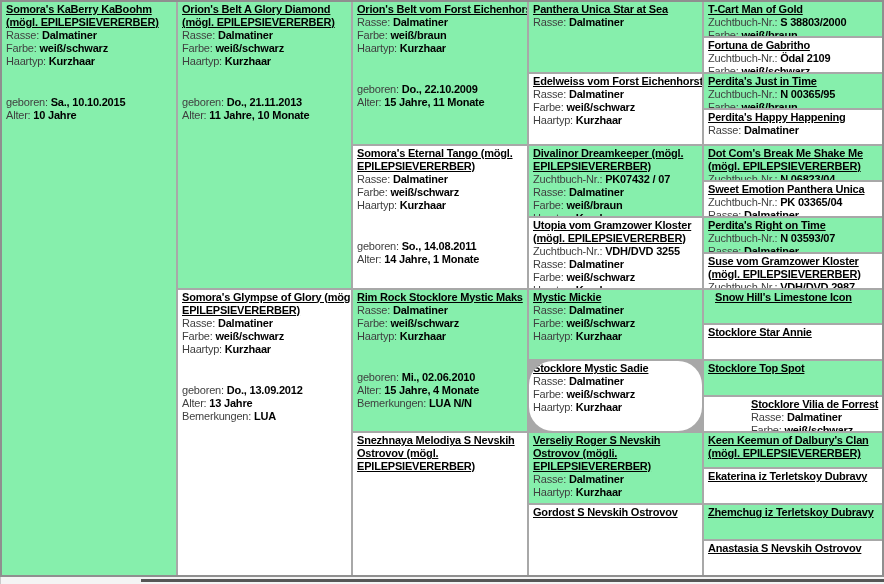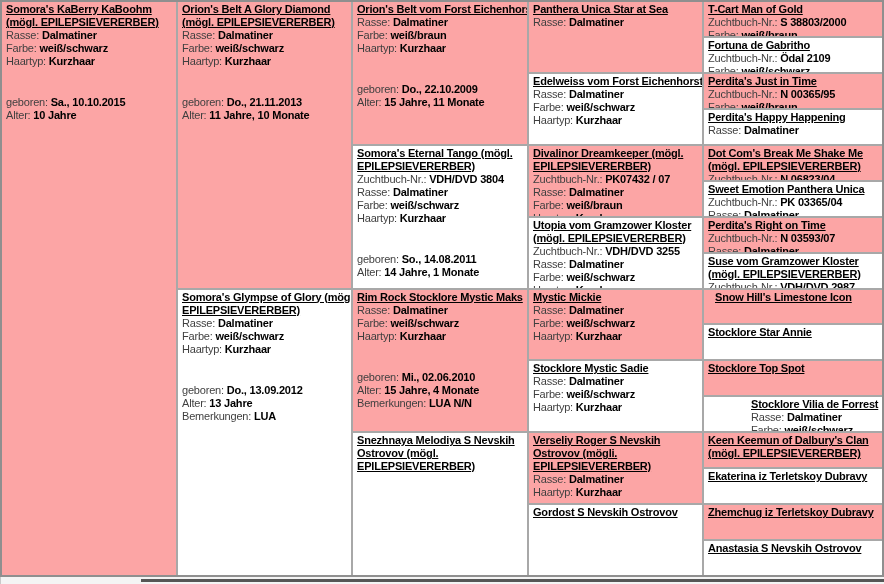--- a/index.html
+++ b/index.html
@@ -11,21 +11,21 @@
     box-sizing:border-box;
     width:884px; height:577px;
     border:2px solid #8f8f8f;
     background:#a8a8a8;           
     display:grid;
     grid-template-columns:174px 173px 174px 173px 1fr;
     grid-template-rows:repeat(16, 1fr);
     gap:2px;
   }
   .cell {
-    background:#fca5a5;
+    background:#86efac;
     overflow:hidden;
     padding:1px 3px 0 4px;
     font-size:11px;
     line-height:13px;
     letter-spacing:-0.2px;
     color:#000;
   }
   .cell.shaded { background:#ffffff; }
   .title-line {
     font-weight:bold;
@@ -91,21 +91,20 @@
       <div class="field"><span class="lbl">Rasse:</span> <span class="val">Dalmatiner</span></div>
       <div class="field"><span class="lbl">Farbe:</span> <span class="val">weiß/braun</span></div>
       <div class="field"><span class="lbl">Haartyp:</span> <span class="val">Kurzhaar</span></div>
       <div class="spacer"></div>
       <div class="field"><span class="lbl">geboren:</span> <span class="val">Do., 22.10.2009</span></div>
       <div class="field"><span class="lbl">Alter:</span> <span class="val">15 Jahre, 11 Monate</span></div>
     </div>
     <div class="cell shaded" style="grid-area: 5 / 3 / span 4;">
       <div class="title-line">Somora's Eternal Tango (mögl.</div>
       <div class="title-line">EPILEPSIEVERERBER)</div>
-      <div class="field"><span class="lbl">Zuchtbuch-Nr.:</span> <span class="val">VDH/DVD 3804</span></div>
       <div class="field"><span class="lbl">Rasse:</span> <span class="val">Dalmatiner</span></div>
       <div class="field"><span class="lbl">Farbe:</span> <span class="val">weiß/schwarz</span></div>
       <div class="field"><span class="lbl">Haartyp:</span> <span class="val">Kurzhaar</span></div>
       <div class="spacer"></div>
       <div class="field"><span class="lbl">geboren:</span> <span class="val">So., 14.08.2011</span></div>
       <div class="field"><span class="lbl">Alter:</span> <span class="val">14 Jahre, 1 Monate</span></div>
     </div>
     <div class="cell" style="grid-area: 9 / 3 / span 4;">
       <div class="title-line">Rim Rock Stocklore Mystic Maks</div>
       <div class="field"><span class="lbl">Rasse:</span> <span class="val">Dalmatiner</span></div>
@@ -146,21 +145,21 @@
       <div class="field"><span class="lbl">Rasse:</span> <span class="val">Dalmatiner</span></div>
       <div class="field"><span class="lbl">Farbe:</span> <span class="val">weiß/schwarz</span></div>
       <div class="field"><span class="lbl">Haartyp:</span> <span class="val">Kurzhaar</span></div>
     </div>
     <div class="cell" style="grid-area: 9 / 4 / span 2;">
       <div class="title-line">Mystic Mickie</div>
       <div class="field"><span class="lbl">Rasse:</span> <span class="val">Dalmatiner</span></div>
       <div class="field"><span class="lbl">Farbe:</span> <span class="val">weiß/schwarz</span></div>
       <div class="field"><span class="lbl">Haartyp:</span> <span class="val">Kurzhaar</span></div>
     </div>
-    <div class="cell shaded" style="grid-area: 11 / 4 / span 2;">
+    <div class="cell shaded" style="grid-area: 11 / 4 / span 2; border-radius: 24px;">
       <div class="title-line">Stocklore Mystic Sadie</div>
       <div class="field"><span class="lbl">Rasse:</span> <span class="val">Dalmatiner</span></div>
       <div class="field"><span class="lbl">Farbe:</span> <span class="val">weiß/schwarz</span></div>
       <div class="field"><span class="lbl">Haartyp:</span> <span class="val">Kurzhaar</span></div>
     </div>
     <div class="cell" style="grid-area: 13 / 4 / span 2;">
       <div class="title-line">Verseliy Roger S Nevskih</div>
       <div class="title-line">Ostrovov (mögli.</div>
       <div class="title-line">EPILEPSIEVERERBER)</div>
       <div class="field"><span class="lbl">Rasse:</span> <span class="val">Dalmatiner</span></div>

